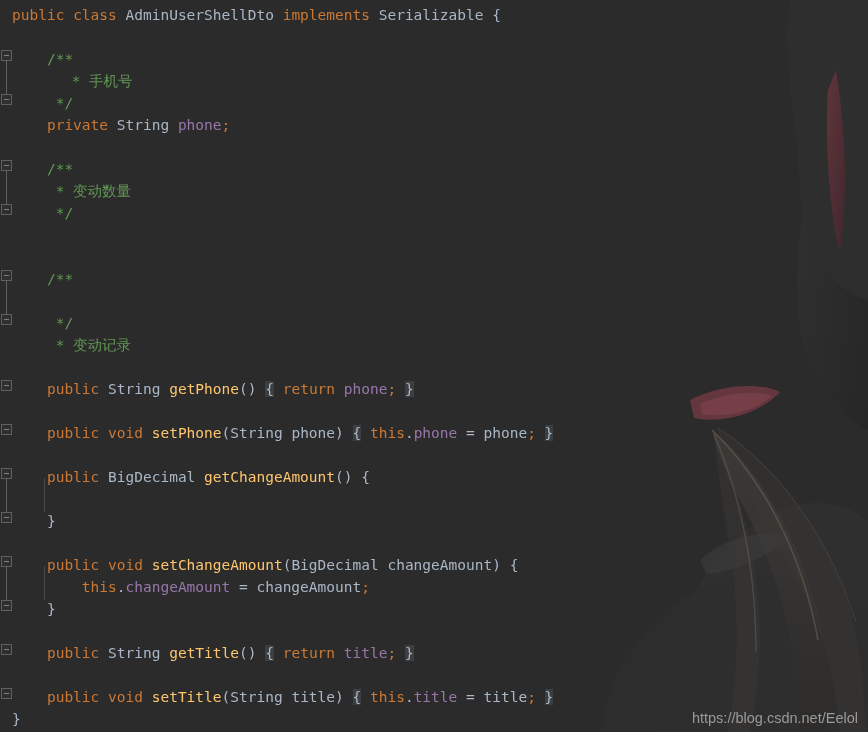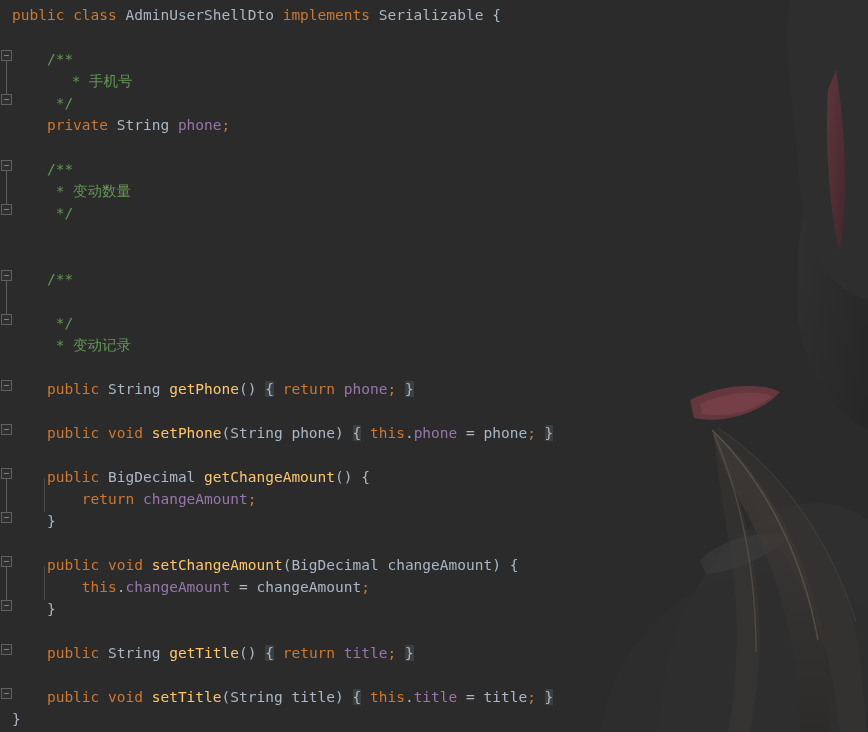--- a/index.html
+++ b/index.html
@@ -185,26 +185,26 @@
       <div class="code-line" style="top: 114px; left: 12px;"><span class="plain">    </span><span class="kw">private</span><span class="plain"> </span><span class="plain">String</span><span class="plain"> </span><span class="field">phone</span><span class="kw">;</span></div>
       <div class="code-line" style="top: 158px; left: 12px;"><span class="cmt">    /**</span></div>
       <div class="code-line" style="top: 180px; left: 12px;"><span class="cmt">     * 变动数量</span></div>
       <div class="code-line" style="top: 202px; left: 12px;"><span class="cmt">     */</span></div>
       <div class="code-line" style="top: 268px; left: 12px;"><span class="cmt">    /**</span></div>
       <div class="code-line" style="top: 290px; left: 12px; margin-top: 44px;"><span class="cmt">     * 变动记录</span></div>
       <div class="code-line" style="top: 312px; left: 12px;"><span class="cmt">     */</span></div>
       <div class="code-line" style="top: 378px; left: 12px;"><span class="plain">    </span><span class="kw">public</span><span class="plain"> </span><span class="plain">String</span><span class="plain"> </span><span class="method">getPhone</span><span class="plain">()</span><span class="plain"> </span><span class="folded">{</span><span class="plain"> </span><span class="kw">return</span><span class="plain"> </span><span class="field">phone</span><span class="kw">;</span><span class="plain"> </span><span class="folded">}</span></div>
       <div class="code-line" style="top: 422px; left: 12px;"><span class="plain">    </span><span class="kw">public</span><span class="plain"> </span><span class="kw">void</span><span class="plain"> </span><span class="method">setPhone</span><span class="plain">(</span><span class="plain">String</span><span class="plain"> phone)</span><span class="plain"> </span><span class="folded">{</span><span class="plain"> </span><span class="kw">this</span><span class="plain">.</span><span class="field">phone</span><span class="plain"> = phone</span><span class="kw">;</span><span class="plain"> </span><span class="folded">}</span></div>
       <div class="code-line" style="top: 466px; left: 12px;"><span class="plain">    </span><span class="kw">public</span><span class="plain"> </span><span class="plain">BigDecimal</span><span class="plain"> </span><span class="method">getChangeAmount</span><span class="plain">() {</span></div>
-      <div class="code-line" style="top: 488px; left: 12px;"><span class="plain">        </span><span class="kw">return</span><span class="plain"> </span><span class="field">changeAmount</span><span class="kw">;</span></div>
       <div class="code-line" style="top: 510px; left: 12px;"><span class="plain">    }</span></div>
       <div class="code-line" style="top: 554px; left: 12px;"><span class="plain">    </span><span class="kw">public</span><span class="plain"> </span><span class="kw">void</span><span class="plain"> </span><span class="method">setChangeAmount</span><span class="plain">(</span><span class="plain">BigDecimal</span><span class="plain"> changeAmount) {</span></div>
       <div class="code-line" style="top: 576px; left: 12px;"><span class="plain">        </span><span class="kw">this</span><span class="plain">.</span><span class="field">changeAmount</span><span class="plain"> = changeAmount</span><span class="kw">;</span></div>
       <div class="code-line" style="top: 598px; left: 12px;"><span class="plain">    }</span></div>
       <div class="code-line" style="top: 642px; left: 12px;"><span class="plain">    </span><span class="kw">public</span><span class="plain"> </span><span class="plain">String</span><span class="plain"> </span><span class="method">getTitle</span><span class="plain">()</span><span class="plain"> </span><span class="folded">{</span><span class="plain"> </span><span class="kw">return</span><span class="plain"> </span><span class="field">title</span><span class="kw">;</span><span class="plain"> </span><span class="folded">}</span></div>
       <div class="code-line" style="top: 686px; left: 12px;"><span class="plain">    </span><span class="kw">public</span><span class="plain"> </span><span class="kw">void</span><span class="plain"> </span><span class="method">setTitle</span><span class="plain">(</span><span class="plain">String</span><span class="plain"> title)</span><span class="plain"> </span><span class="folded">{</span><span class="plain"> </span><span class="kw">this</span><span class="plain">.</span><span class="field">title</span><span class="plain"> = title</span><span class="kw">;</span><span class="plain"> </span><span class="folded">}</span></div>
       <div class="code-line" style="top: 708px; left: 12px;"><span class="plain">}</span></div>
       <div class="indent-guide" style="left: 44px; top: 478px; height: 34px;"></div>
       <div class="indent-guide" style="left: 44px; top: 566px; height: 34px;"></div>
     </div>
 
+  <div id="watermark">https://blog.csdn.net/Eelol</div>
 
 </div>
 
 </body></html>

